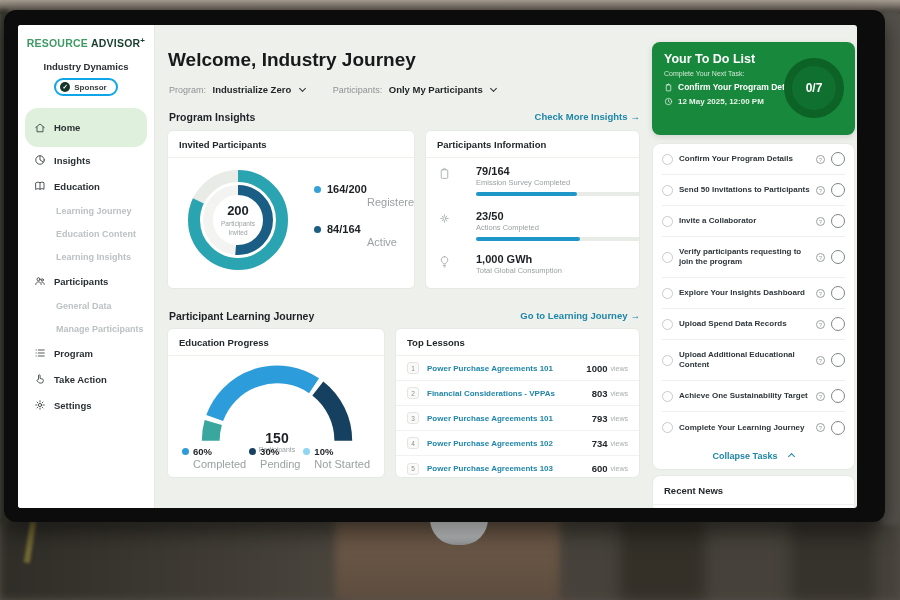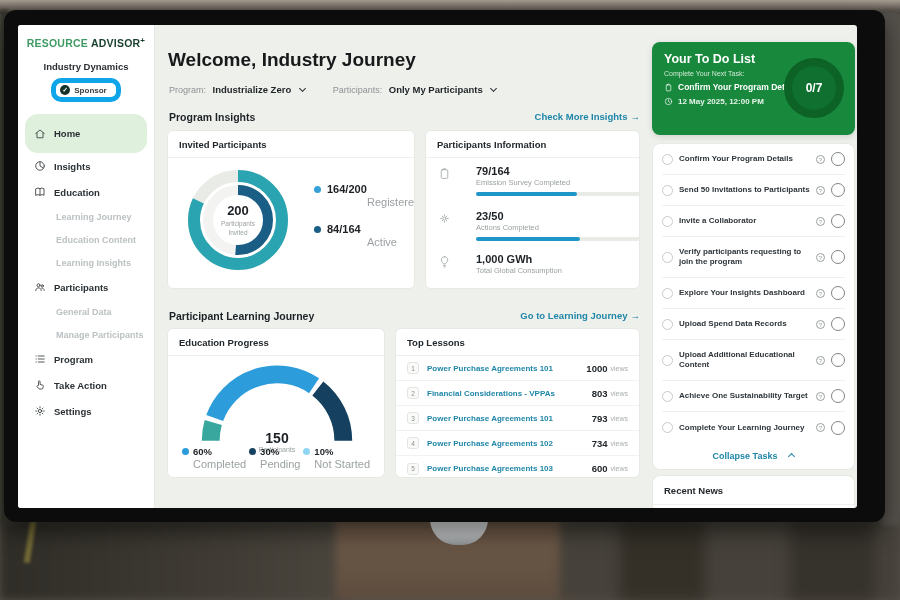--- a/index.html
+++ b/index.html
@@ -33,21 +33,21 @@
 
   
   .sidebar { position:absolute; left:0; top:0; width:137px; height:100%;
              background:#fff; border-right:1px solid #e6e8e4; }
   .logo { text-align:center; margin-top:11px; font-size:10.5px; letter-spacing:.2px; }
   .logo .p1 { color:#3f9a63; font-weight:700; }
   .logo .p2 { color:#183f2e; font-weight:800; }
   .logo .plus { color:#183f2e; font-weight:800; font-size:8px; vertical-align:4px; }
   .org { text-align:center; margin-top:12px; font-size:9.5px; font-weight:800; color:#2a2f33; }
   .sponsor { display:flex; align-items:center; gap:4px; margin:6px auto 0;
-             width:max-content; border:5px solid #0ea5e9; border-radius:10px; padding:2px 9px 2px 4px; }
+             width:max-content; border:2px solid #0ea5e9; border-radius:10px; padding:2px 9px 2px 4px; }
   .sponsor .dot { width:10px; height:10px; border-radius:50%; background:#14332b; color:#fff;
                   font-size:6.5px; line-height:10px; text-align:center; font-weight:700; }
   .sponsor .txt { font-size:8px; font-weight:600; color:#3a4043; }
   .nav-wrap { margin-top:12px; }
   .nav { display:flex; align-items:center; height:26px; padding:0 8px 0 16px; gap:8px;
          font-size:9.5px; font-weight:700; color:#2a3034; cursor:default; }
   .nav svg { flex:0 0 auto; }
   .nav.sub { height:23px; padding-left:38px; color:#bcc1c3; font-weight:600; font-size:9px; }
   .nav.active { margin:0 7px; padding-left:9px; height:39px; background:#dff0dc; border-radius:13px; }
   .icon-s { stroke:#353b3f; fill:none; stroke-width:1.7; stroke-linecap:round; stroke-linejoin:round; }

